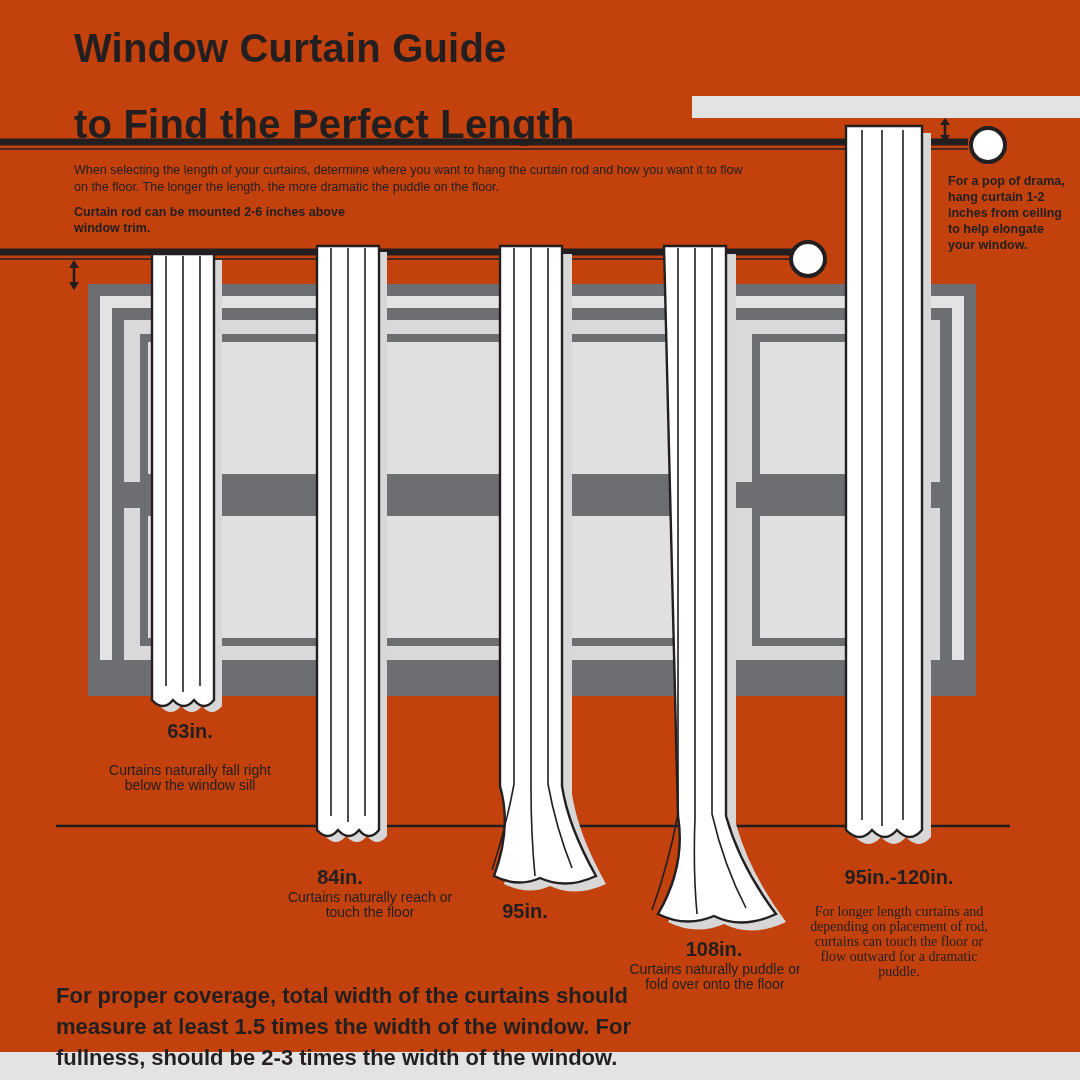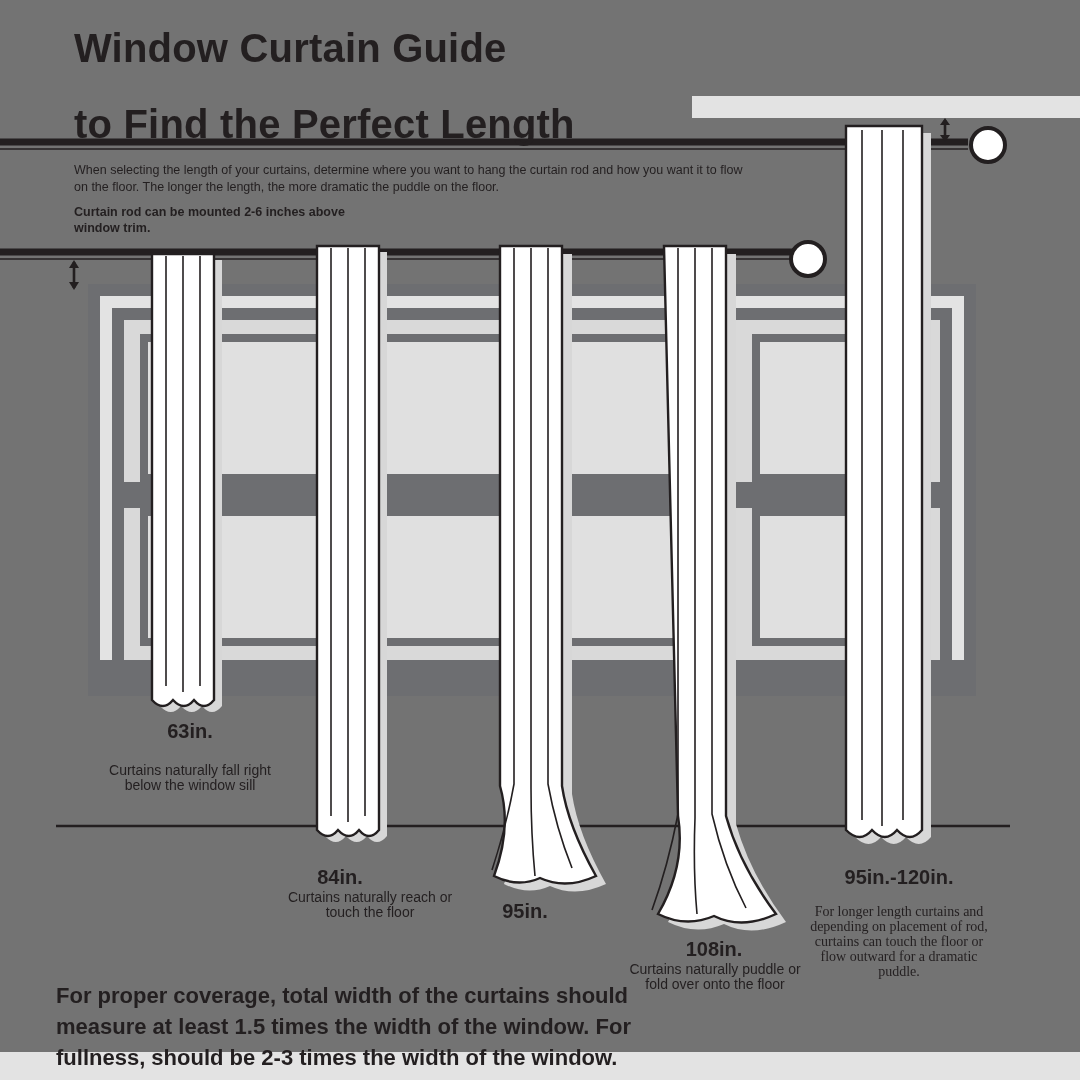--- a/index.html
+++ b/index.html
@@ -11,21 +11,21 @@
     width: 1080px;
     height: 1080px;
     font-family: "Liberation Sans", sans-serif;
     color: #231f20;
     overflow: hidden;
   }
   #stage {
     position: relative;
     width: 1080px;
     height: 1080px;
-    background: #737373;
+    background: #c2410c;
   }
   .svg-layer {
     position: absolute;
     inset: 0;
     width: 1080px;
     height: 1080px;
   }
   .txt {
     position: absolute;
     white-space: pre;
@@ -226,20 +226,21 @@
 
     </g>
   </svg>
 
   <div class="txt" id="title-line1">Window Curtain Guide</div>
   <div class="txt" id="title-line2">to Find the Perfect Length</div>
 
   <div class="txt" id="intro">When selecting the length of your curtains, determine where you want to hang the curtain rod and how you want it to flow on the floor. The longer the length, the more dramatic the puddle on the floor.</div>
   <div class="txt" id="rod-note">Curtain rod can be mounted 2-6 inches above window trim.</div>
 
+  <div class="txt" id="ceiling-note">For a pop of drama, hang curtain 1-2 inches from ceiling to help elongate your window.</div>
 
   <div class="txt len-label" id="lab63">63in.</div>
   <div class="txt len-desc" id="desc63">Curtains naturally fall right below the window sill</div>
 
   <div class="txt len-label" id="lab84">84in.</div>
   <div class="txt len-desc" id="desc84">Curtains naturally reach or touch the floor</div>
 
   <div class="txt len-label" id="lab95">95in.</div>
 
   <div class="txt len-label" id="lab108">108in.</div>

